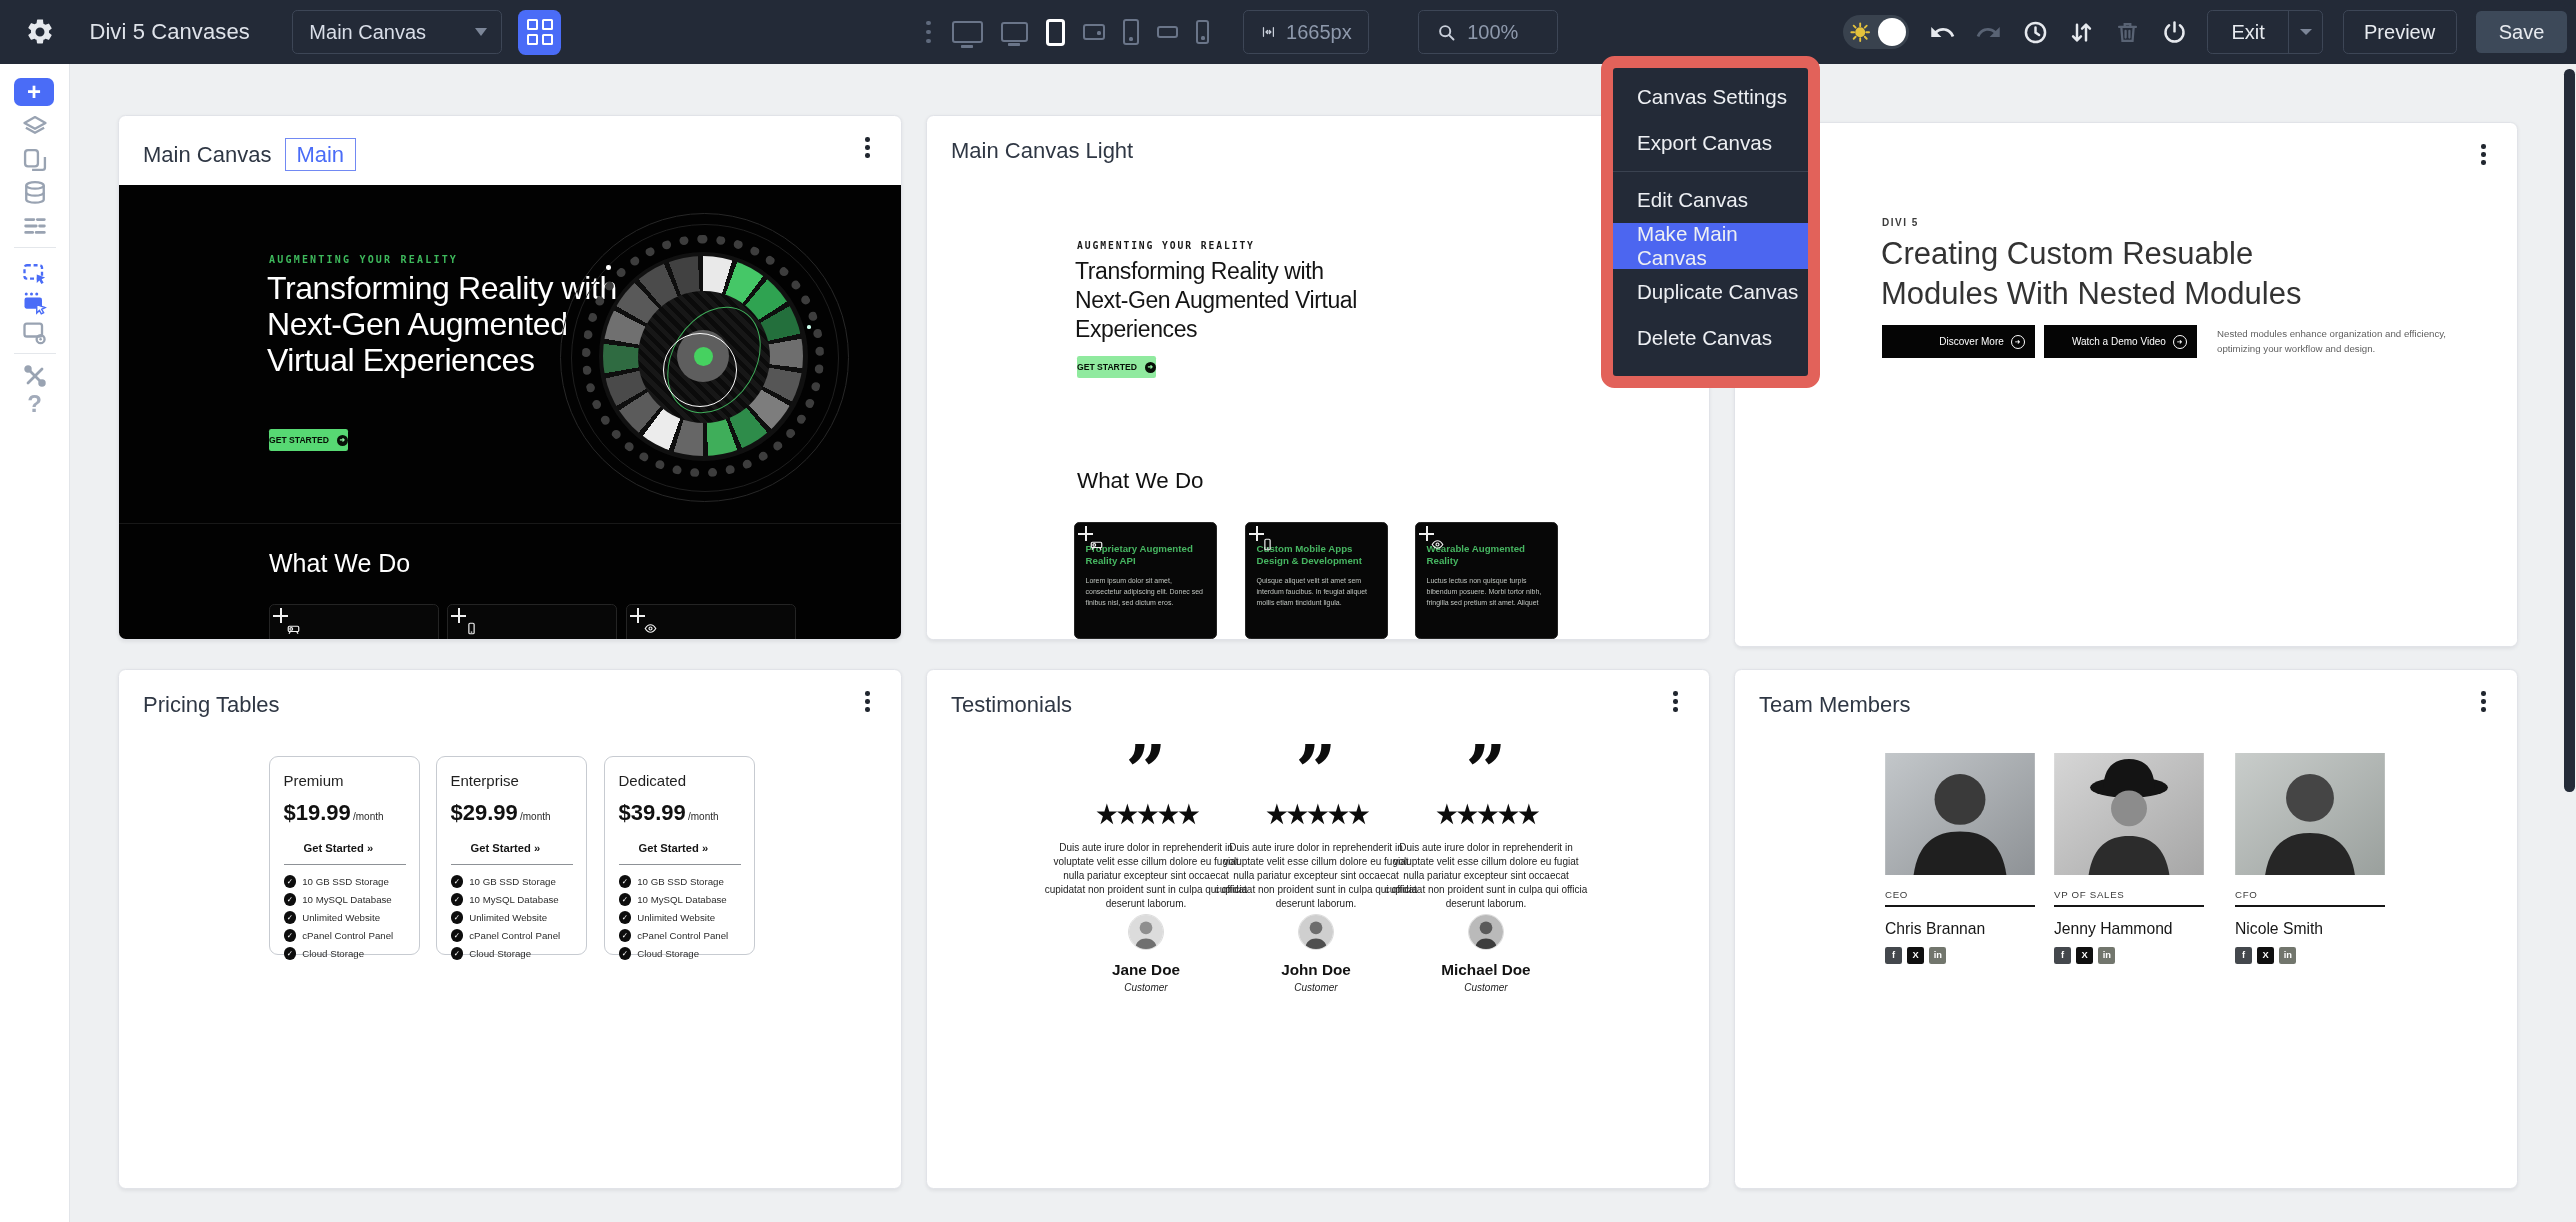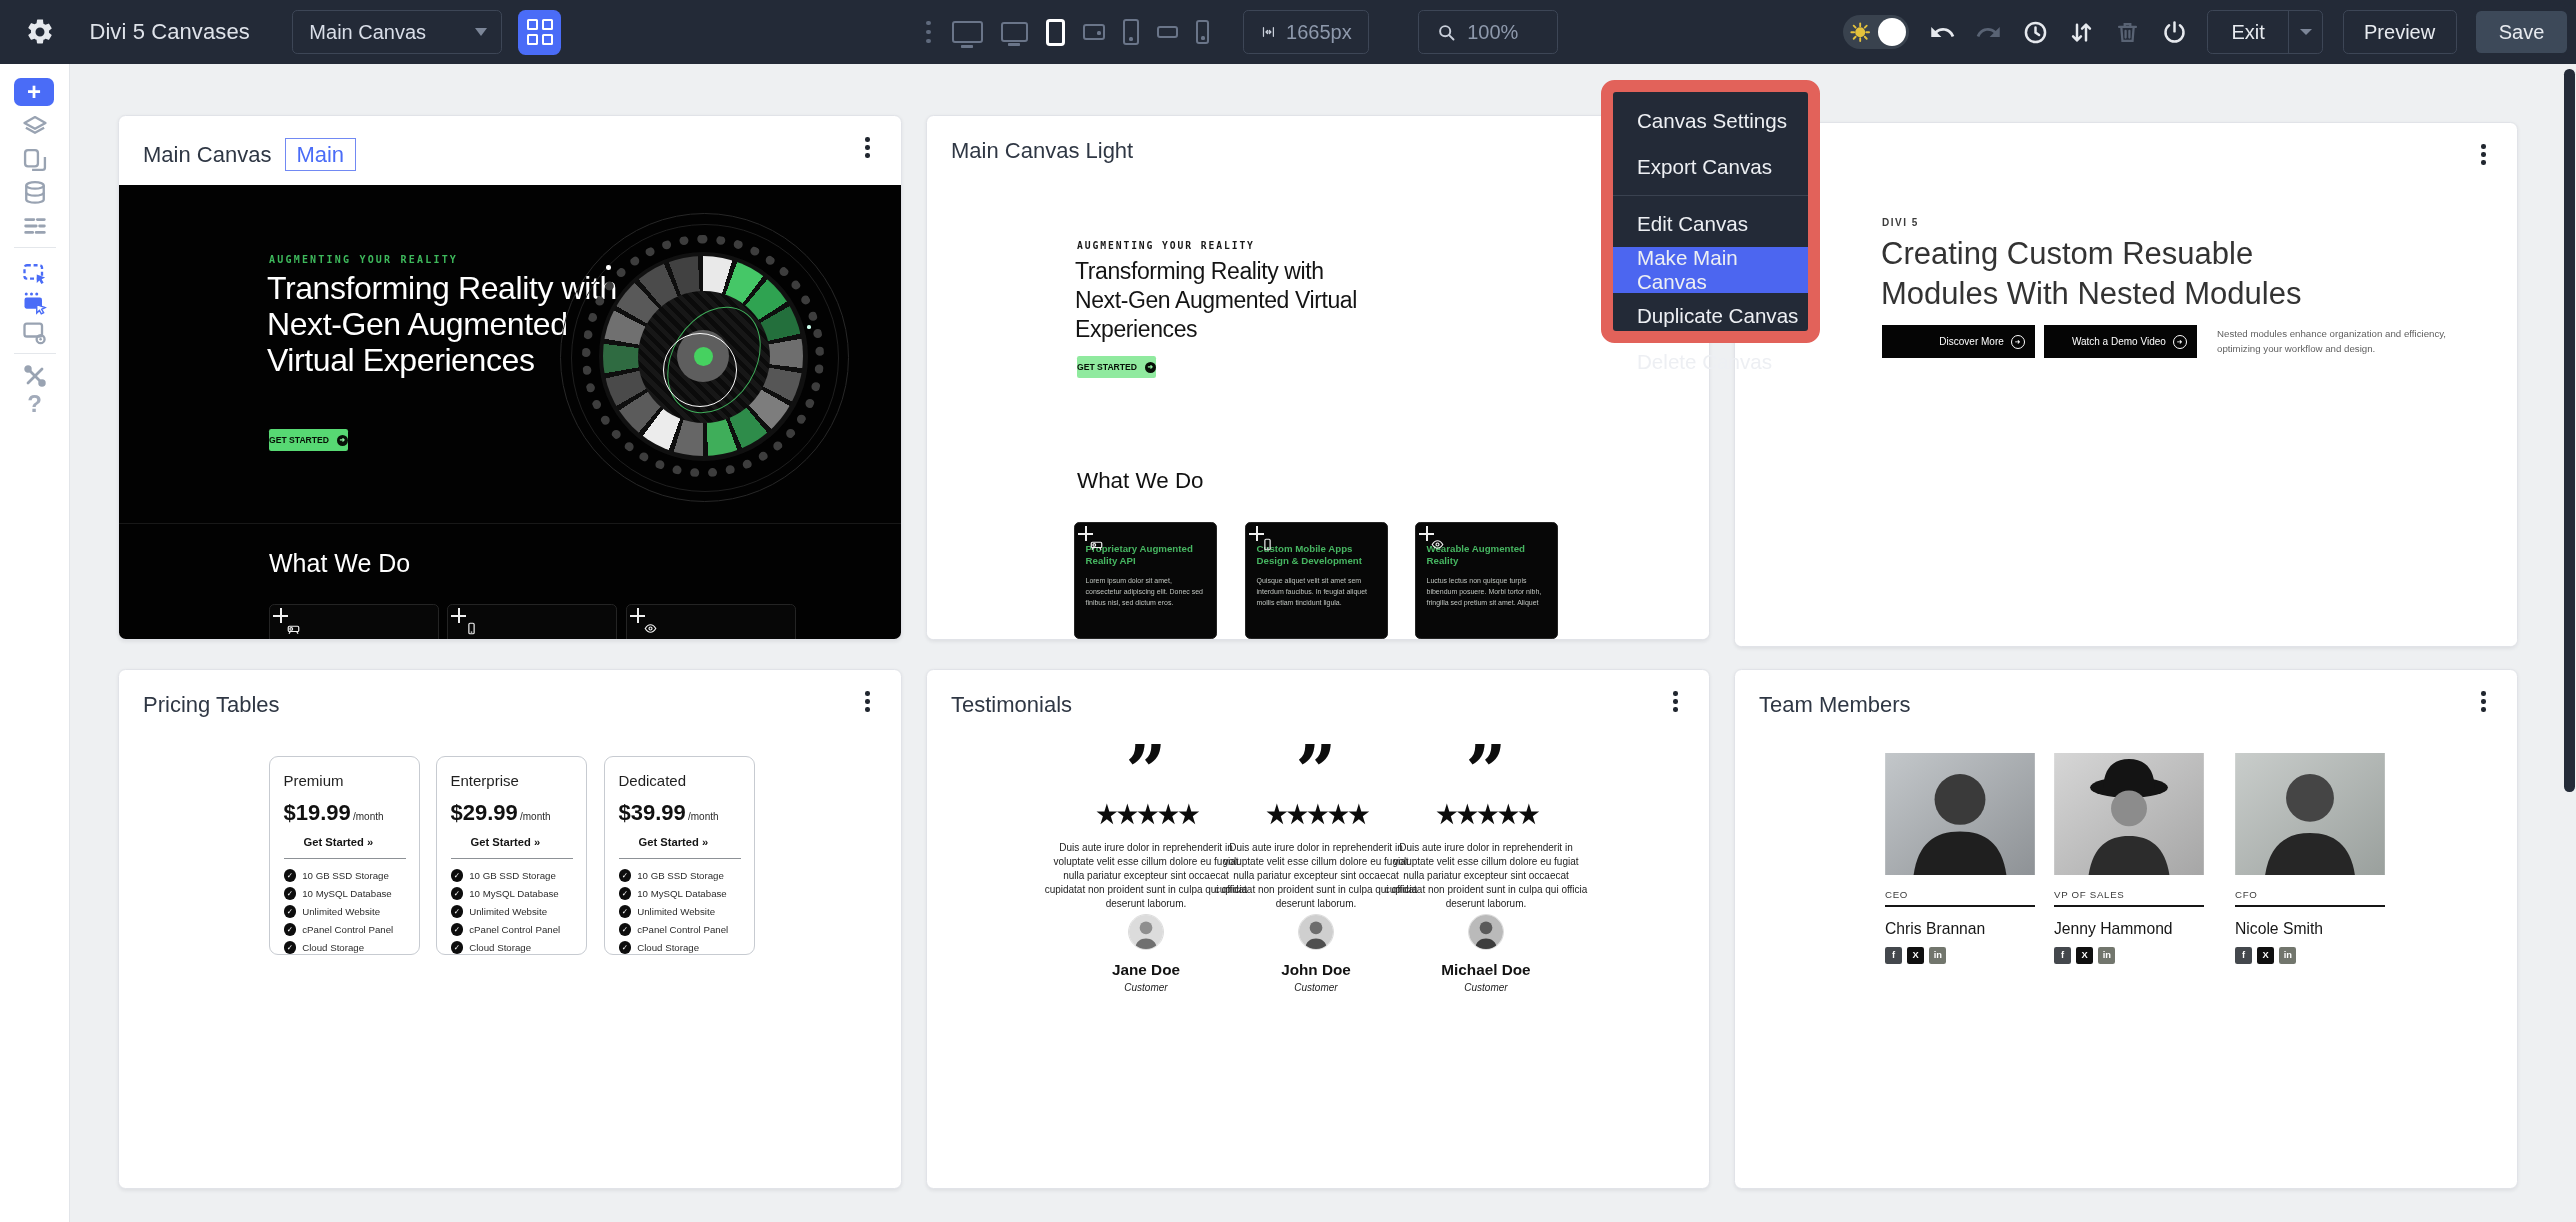--- a/index.html
+++ b/index.html
@@ -90,21 +90,21 @@
   .nm-h{position:absolute;font-size:31px;line-height:40px;color:#333;font-weight:500;}
   .nm-btn{position:absolute;height:33px;width:153px;background:#050505;color:#fff;font-size:10px;display:flex;align-items:center;justify-content:flex-end;gap:6.7px;padding-right:10.5px;box-sizing:border-box;}
   .nm-btn .circ{width:12px;height:12px;border-radius:50%;border:1.1px solid #fff;font-size:6.7px;display:flex;align-items:center;justify-content:center;}
   .nm-note{position:absolute;font-size:9.7px;line-height:14.6px;color:#5f5f5f;}
   
   .plan{position:absolute;width:151px;height:199px;border:1px solid #c7cbd1;border-radius:9px;box-sizing:border-box;padding:15px 13.5px;background:#fff;}
   .plan-name{font-size:15px;color:#1f1f1f;font-weight:500;}
   .plan-price{margin-top:11.2px;display:flex;align-items:baseline;}
   .price{font-size:22px;font-weight:800;color:#111;}
   .period{font-size:10px;color:#2a2a2a;margin-left:2.2px;font-weight:500;}
-  .plan-cta{margin-top:10px;font-size:11.2px;font-weight:700;color:#141414;padding-left:20px;}
+  .plan-cta{margin-top:16px;font-size:11.2px;font-weight:700;color:#141414;padding-left:20px;}
   .plan-div{margin-top:9.7px;height:1.1px;background:#8d9196;}
   .feat{margin-top:10.5px;display:flex;flex-direction:column;gap:5.2px;}
   .feat-row{display:flex;align-items:center;gap:6px;}
   .chk{width:12.7px;height:12.7px;border-radius:50%;background:#0d0d0d;color:#fff;font-size:7.5px;display:flex;align-items:center;justify-content:center;flex:none;}
   .chk:before{content:"✓";}
   .feat-label{font-size:9.7px;color:#2c2c2c;}
   
   .tcol{position:absolute;top:75px;width:206px;text-align:center;}
   .tquote{font-family:"DejaVu Serif",serif;font-size:71px;line-height:52px;font-weight:700;color:#0d0d0d;}
   .tstars{margin-top:4.5px;font-size:27px;letter-spacing:-3.7px;line-height:27px;color:#0c0c0c;transform:scaleY(1.05);}
@@ -116,21 +116,21 @@
   
   .member{position:absolute;top:83px;width:150px;}
   .member svg.photo{width:150px;height:122px;display:block;}
   .m-role{margin-top:13.5px;font-size:9.7px;letter-spacing:0.7px;color:#3a3a3a;}
   .m-line{margin-top:5.2px;height:1.9px;background:#161616;}
   .m-name{margin-top:13px;font-size:15.7px;font-weight:500;color:#161616;}
   .m-soc{margin-top:9px;display:flex;gap:5.2px;}
   .soc{width:17px;height:17px;border-radius:2.2px;color:#fff;font-size:9.3px;font-weight:700;display:flex;align-items:center;justify-content:center;}
   .soc.s0{background:#44484d;}.soc.s1{background:#101010;}.soc.s2{background:#72766d;}
   
-  .annotation{position:absolute;left:1601px;top:80px;width:219px;height:263px;box-sizing:border-box;border:12px solid #e2625a;border-radius:13.5px;background:#e2625a;z-index:50;}
+  .annotation{position:absolute;left:1601px;top:56px;width:219px;height:332px;box-sizing:border-box;border:12px solid #e2625a;border-radius:13.5px;background:#e2625a;z-index:50;}
   .menu{width:100%;height:100%;background:#232a37;border-radius:3px;box-sizing:border-box;padding:6px 0;}
   .menu-item{height:46px;display:flex;align-items:center;padding-left:24px;font-size:20.6px;color:#edeff3;cursor:pointer;}
   .menu-item.hl{background:#4c66f0;}
   .menu-div{height:1.5px;background:#3a4250;margin:4.5px 0;}
   
   .scroll-thumb{position:absolute;left:2564px;top:69px;width:10.5px;height:723px;background:#242b38;border-radius:5.2px;z-index:45;}
   svg{display:block;}
 </style>
 </head>
 <body>

